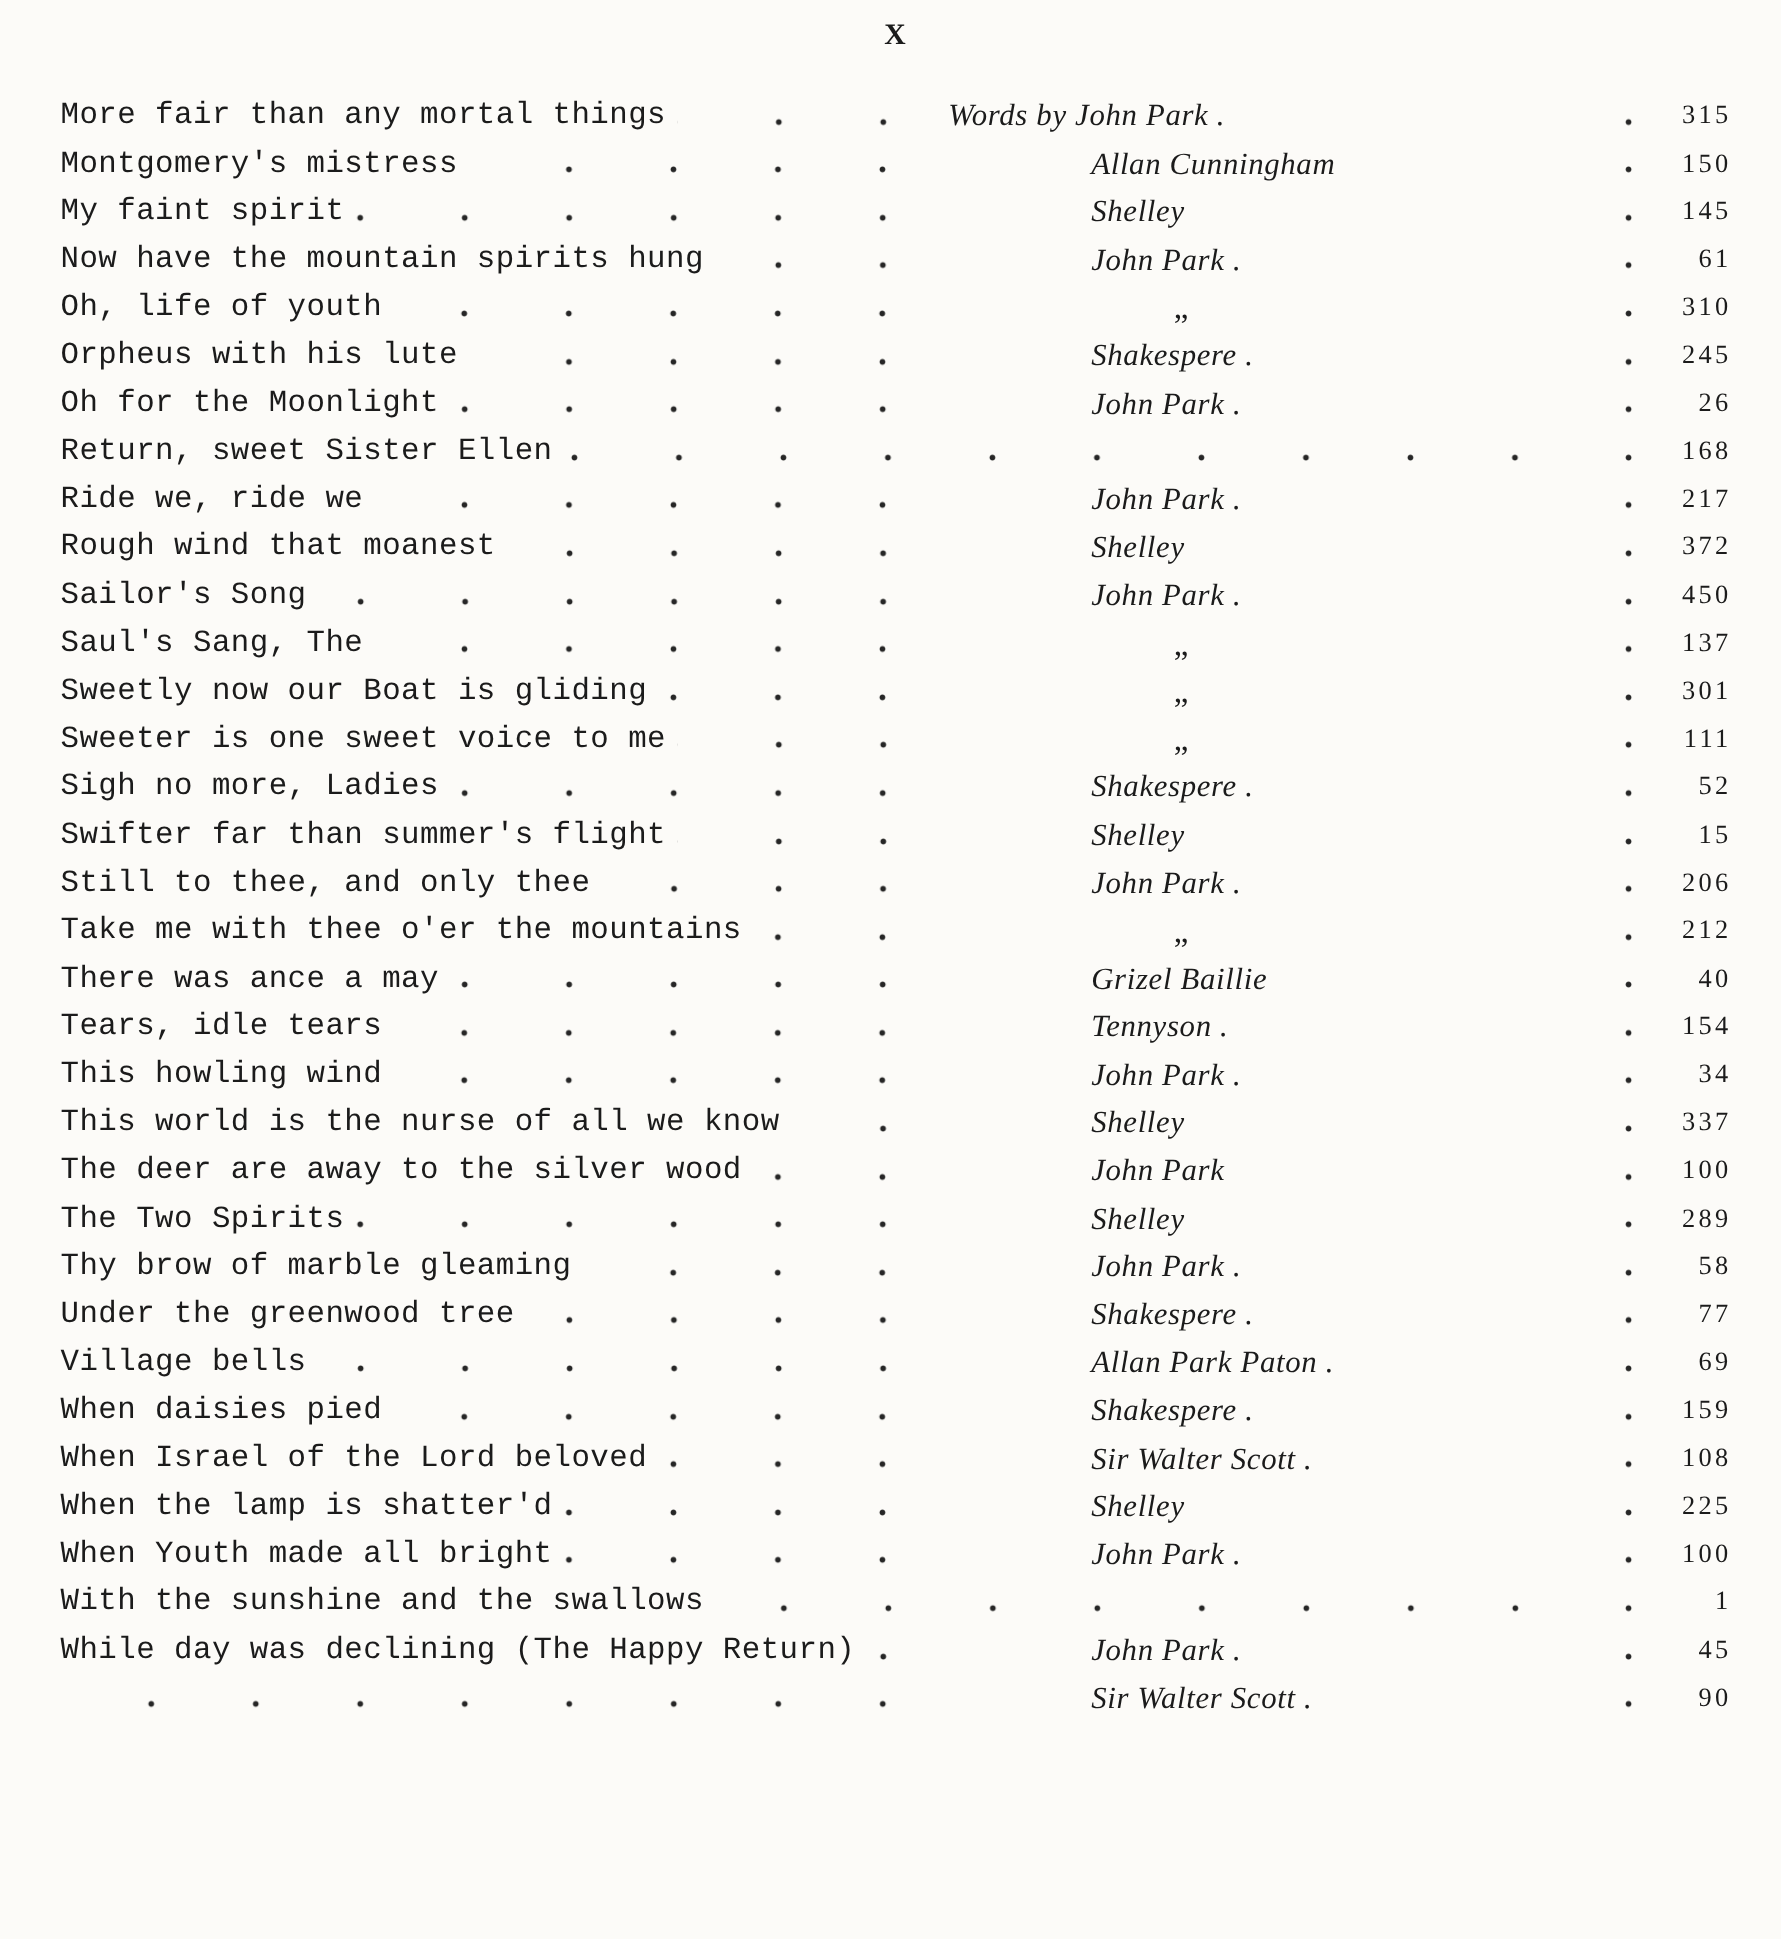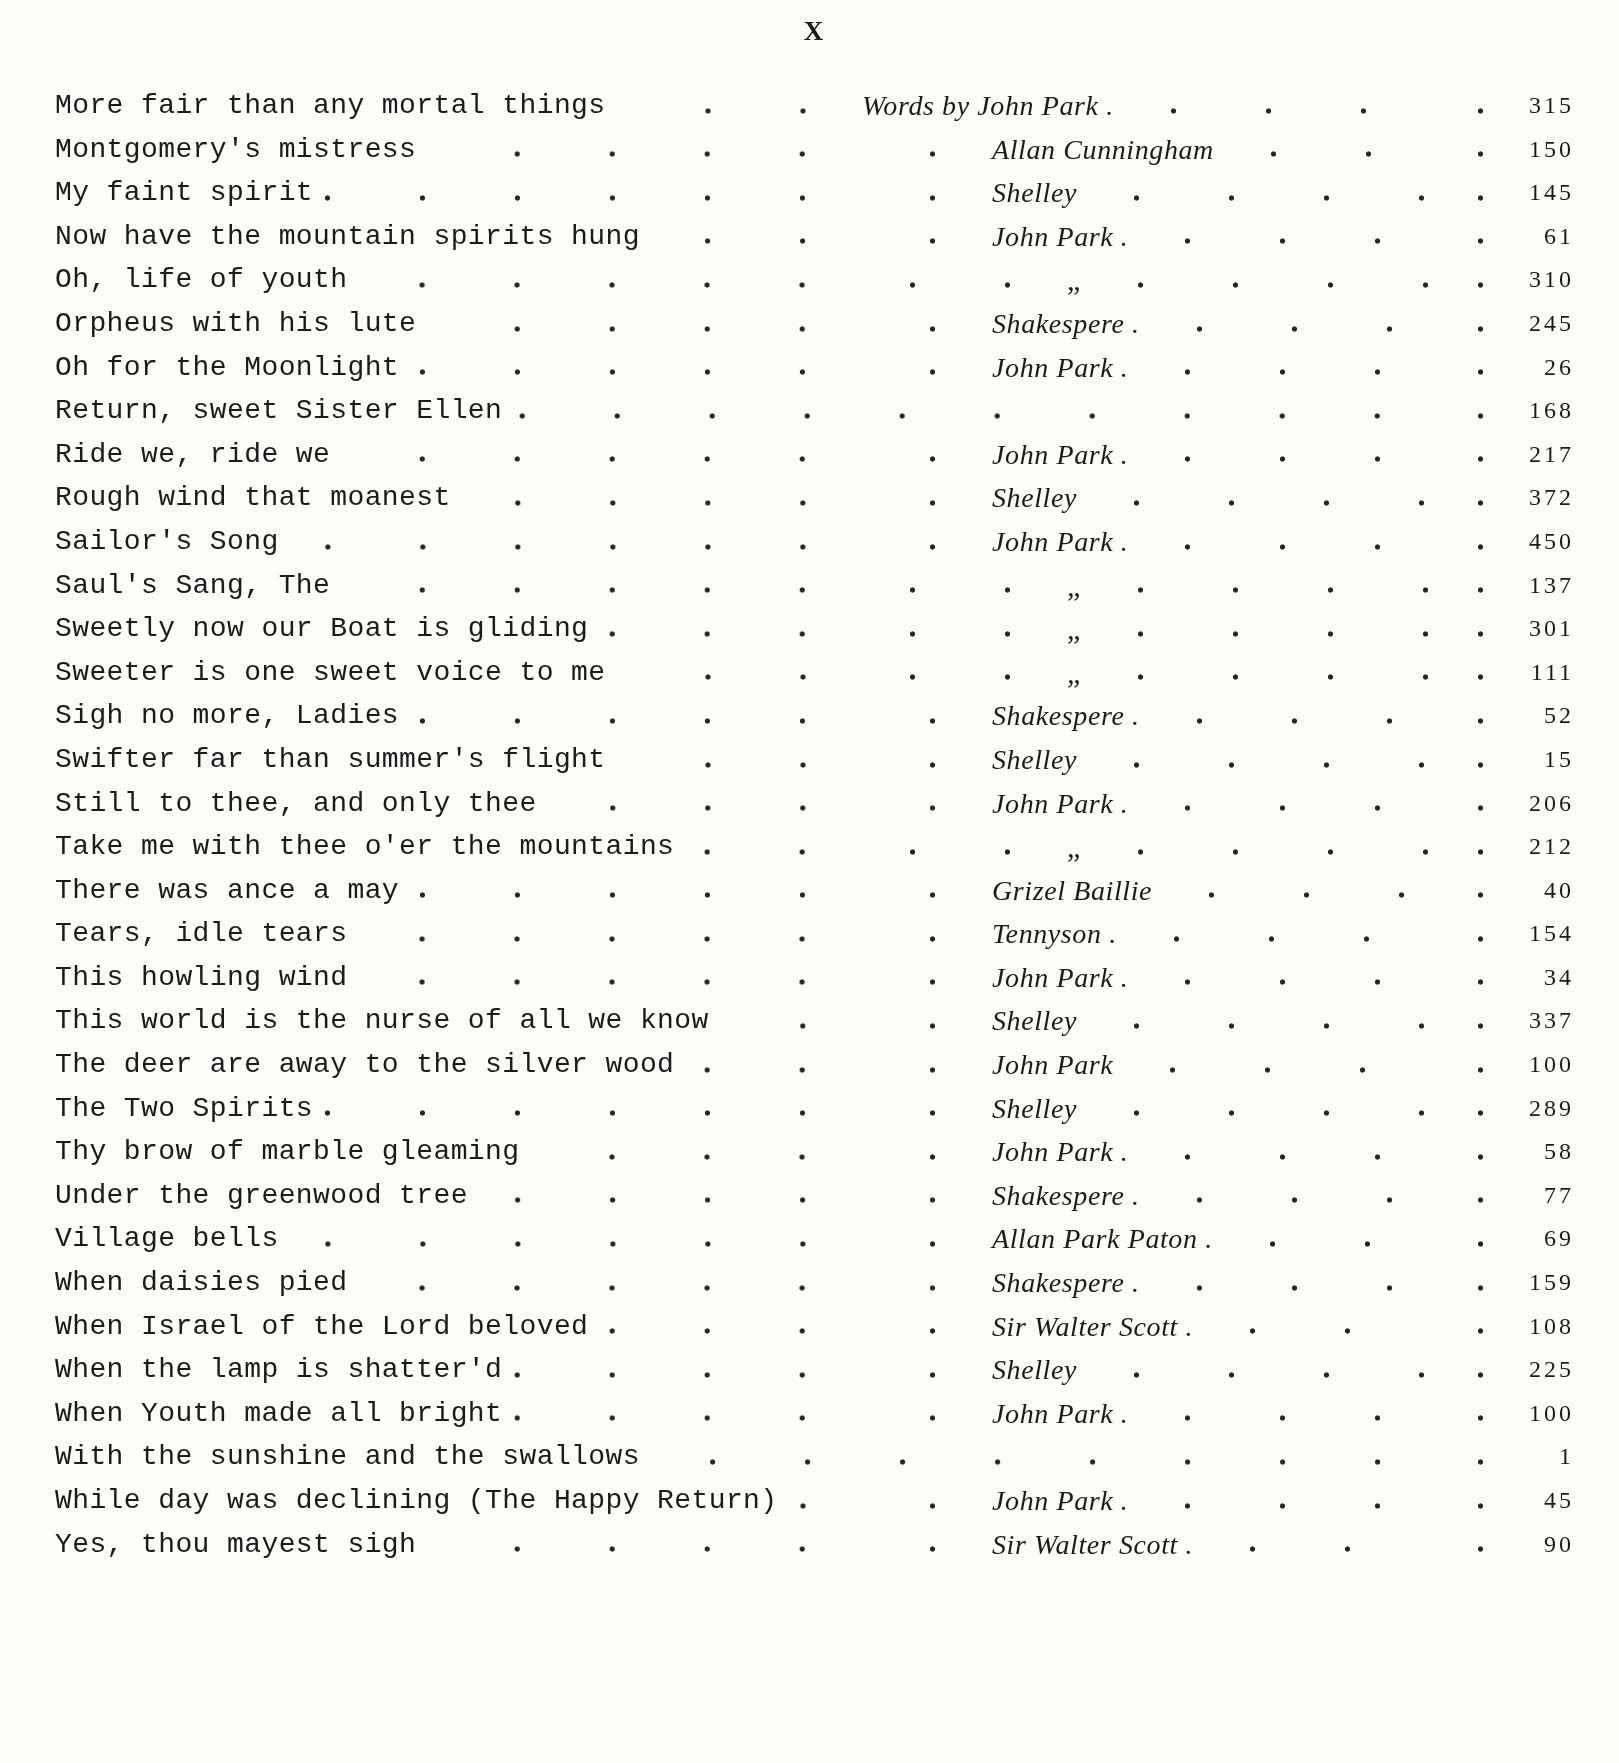--- a/index.html
+++ b/index.html
@@ -32,21 +32,21 @@
     margin-top: 26px;
   }
   .row {
     display: flex;
     height: 43.6px;
     line-height: 43.6px;
     font-size: 28px;
     white-space: nowrap;
   }
   .c1 { flex: 1 1 auto; display: flex; min-width: 0; font-family: Liberation Mono, monospace; }
-  .c2 { flex: 0 0 575px; display: flex; }
+  .c2 { flex: 0 0 575px; display: flex; align-items: center; }
   .c3 { flex: 0 0 145px; display: flex; }
   .title {
     flex: 0 0 auto;
     padding-right: 10px;
     letter-spacing: 0.4px;
   }
   .author {
     flex: 0 0 auto;
     font-style: italic;
     padding: 0 8px;
@@ -593,21 +593,20 @@
       <span class="lead ll grow"></span>
     </div>
     <div class="c3">
       <span class="lead ll grow"></span>
       <span class="page-num">45</span>
     </div>
   </div>
 
   <div class="row a-normal">
     <div class="c1">
-      <span class="title">Yes, thou mayest sigh</span>
       <span class="lead lr grow"></span>
     </div>
     <div class="c2">
       <span class="lead lr pre"></span>
       <span class="author">Sir Walter Scott .</span>
       <span class="lead ll grow"></span>
     </div>
     <div class="c3">
       <span class="lead ll grow"></span>
       <span class="page-num">90</span>

